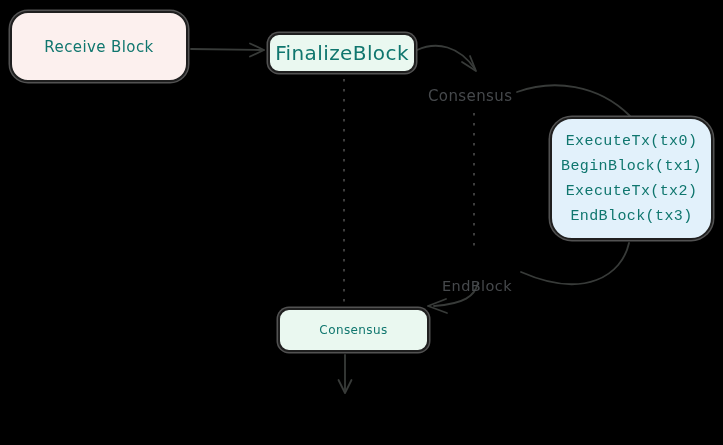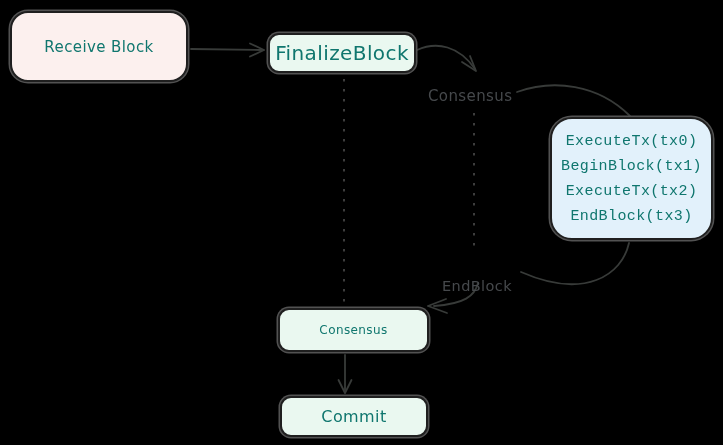--- a/index.html
+++ b/index.html
@@ -143,17 +143,14 @@
     <span class="node-line">ExecuteTx(tx2)</span>
     <span class="node-line">EndBlock(tx3)</span>
   </div>
 
   <div class="phase-label" id="label-endblock">EndBlock</div>
 
   <div class="node" id="node-consensus">
     <span class="node-line">Consensus</span>
   </div>
 
-  <div class="node" id="node-commit">
-    <span class="node-line">Commit</span>
-  </div>
 
 </div>
 
 </body></html>

